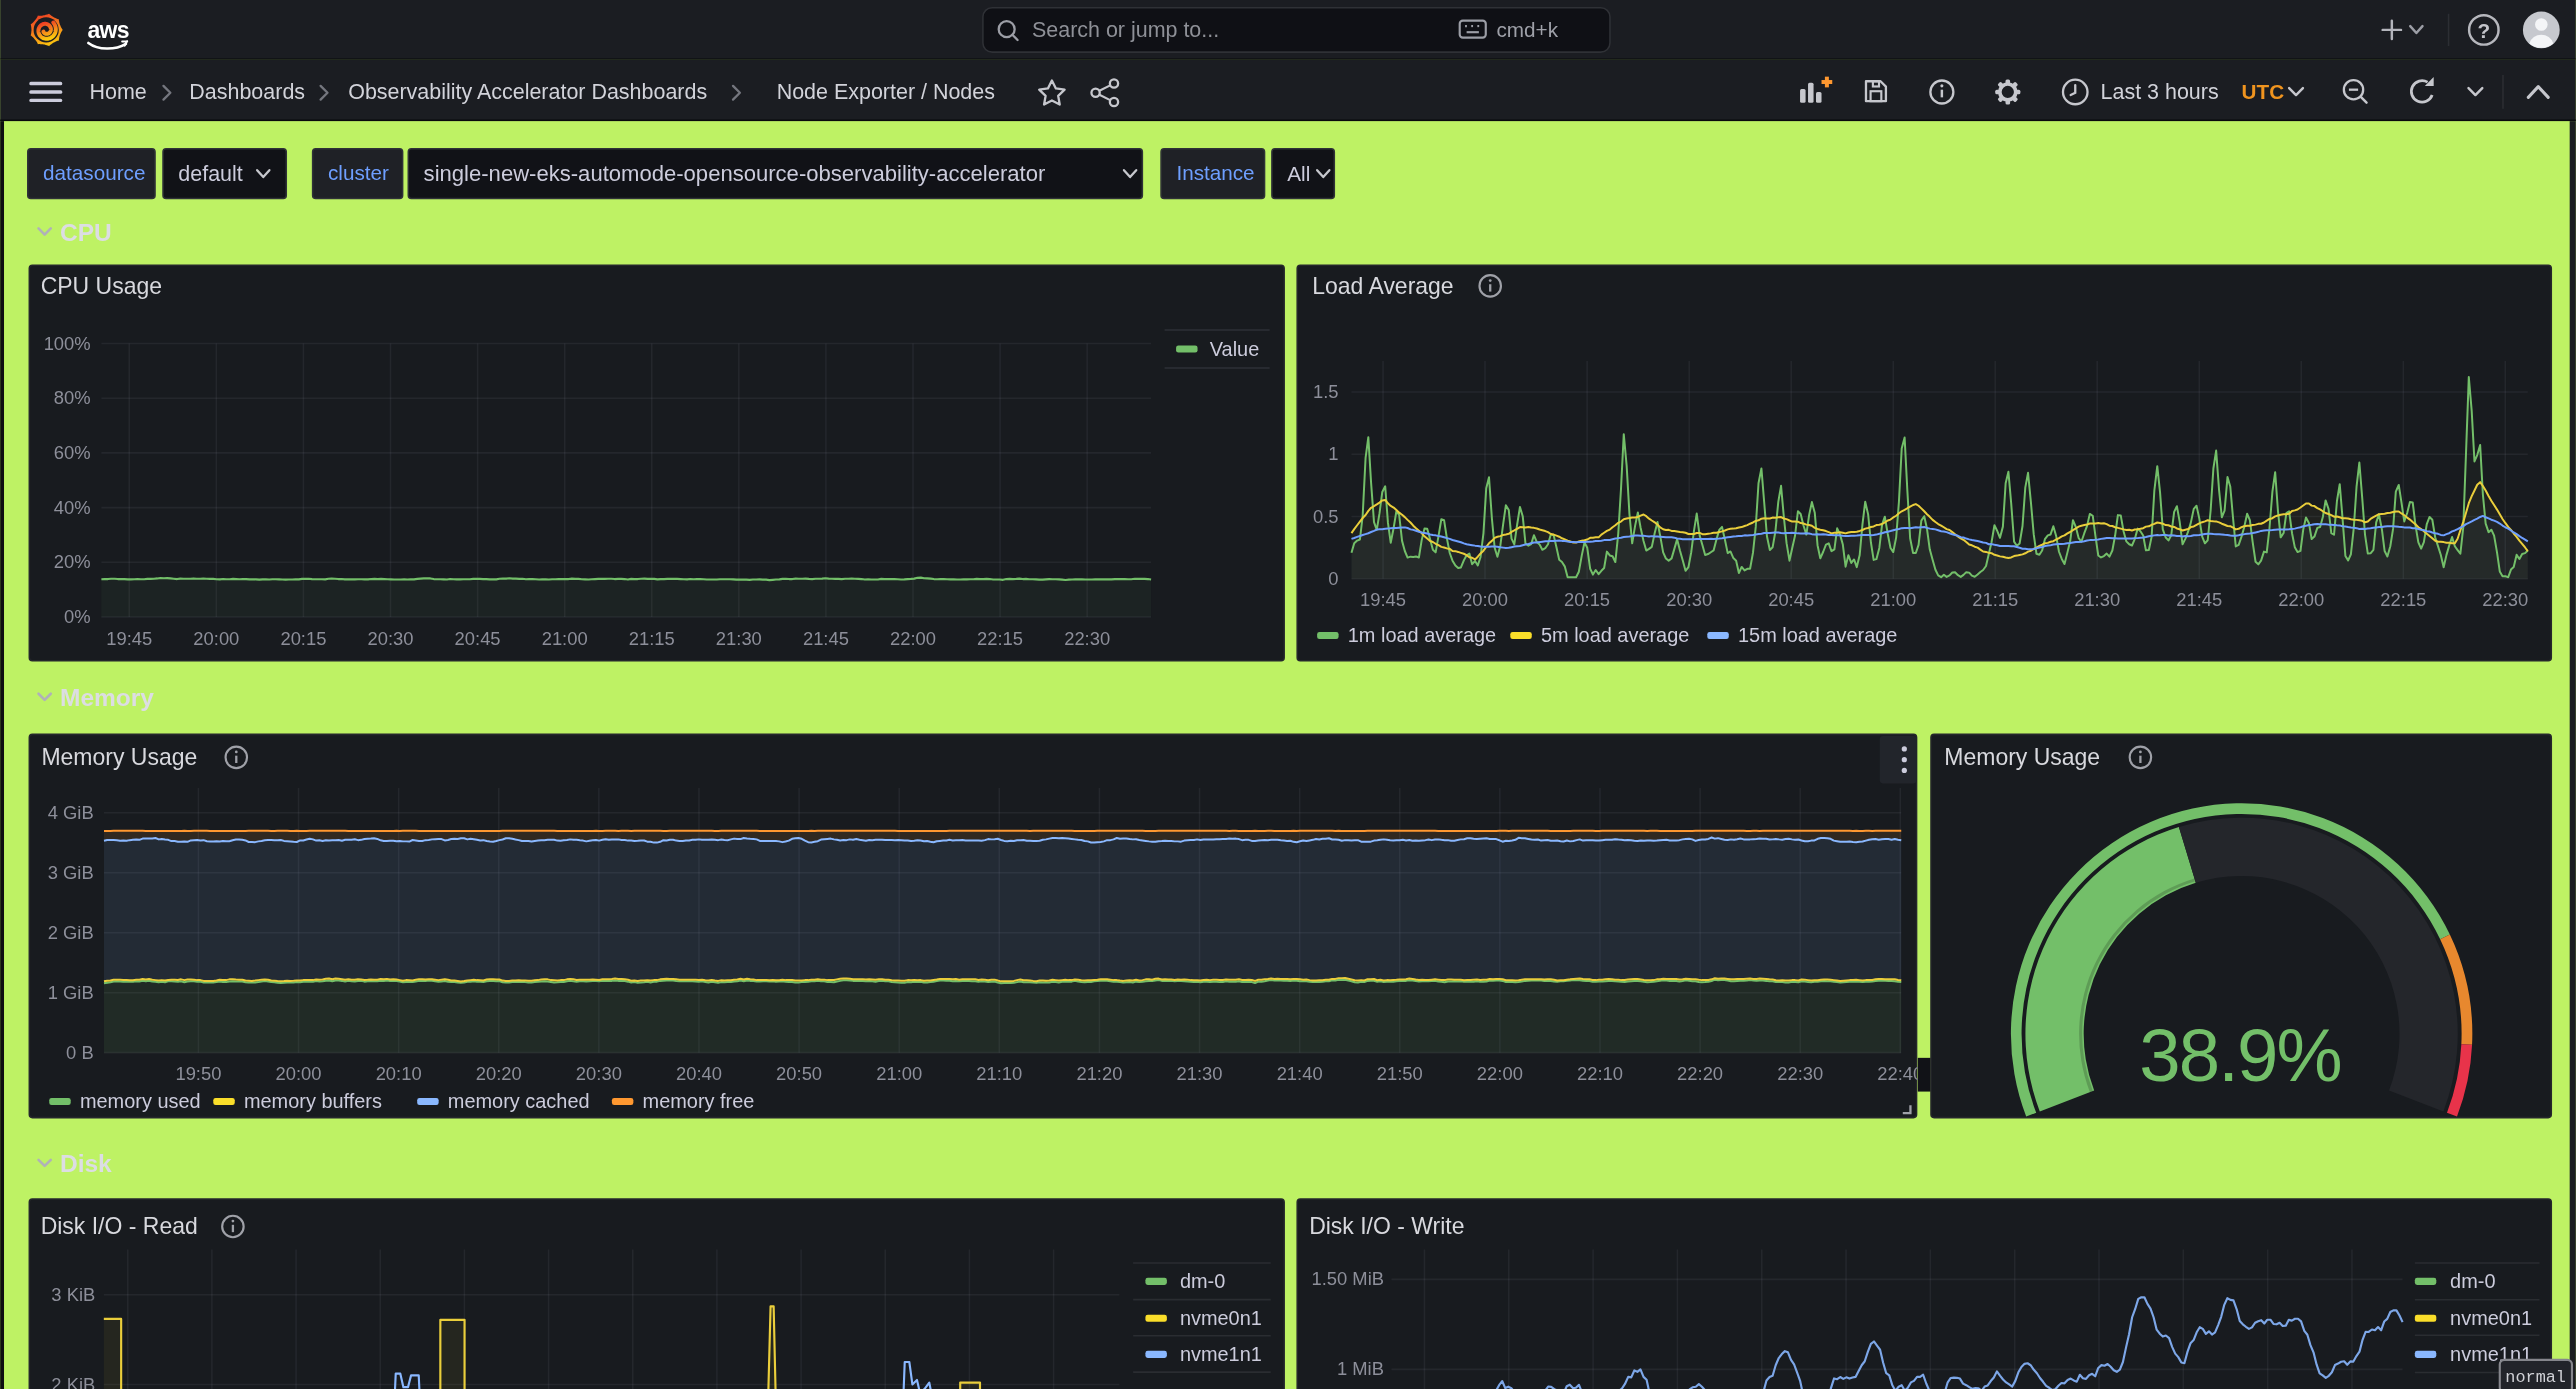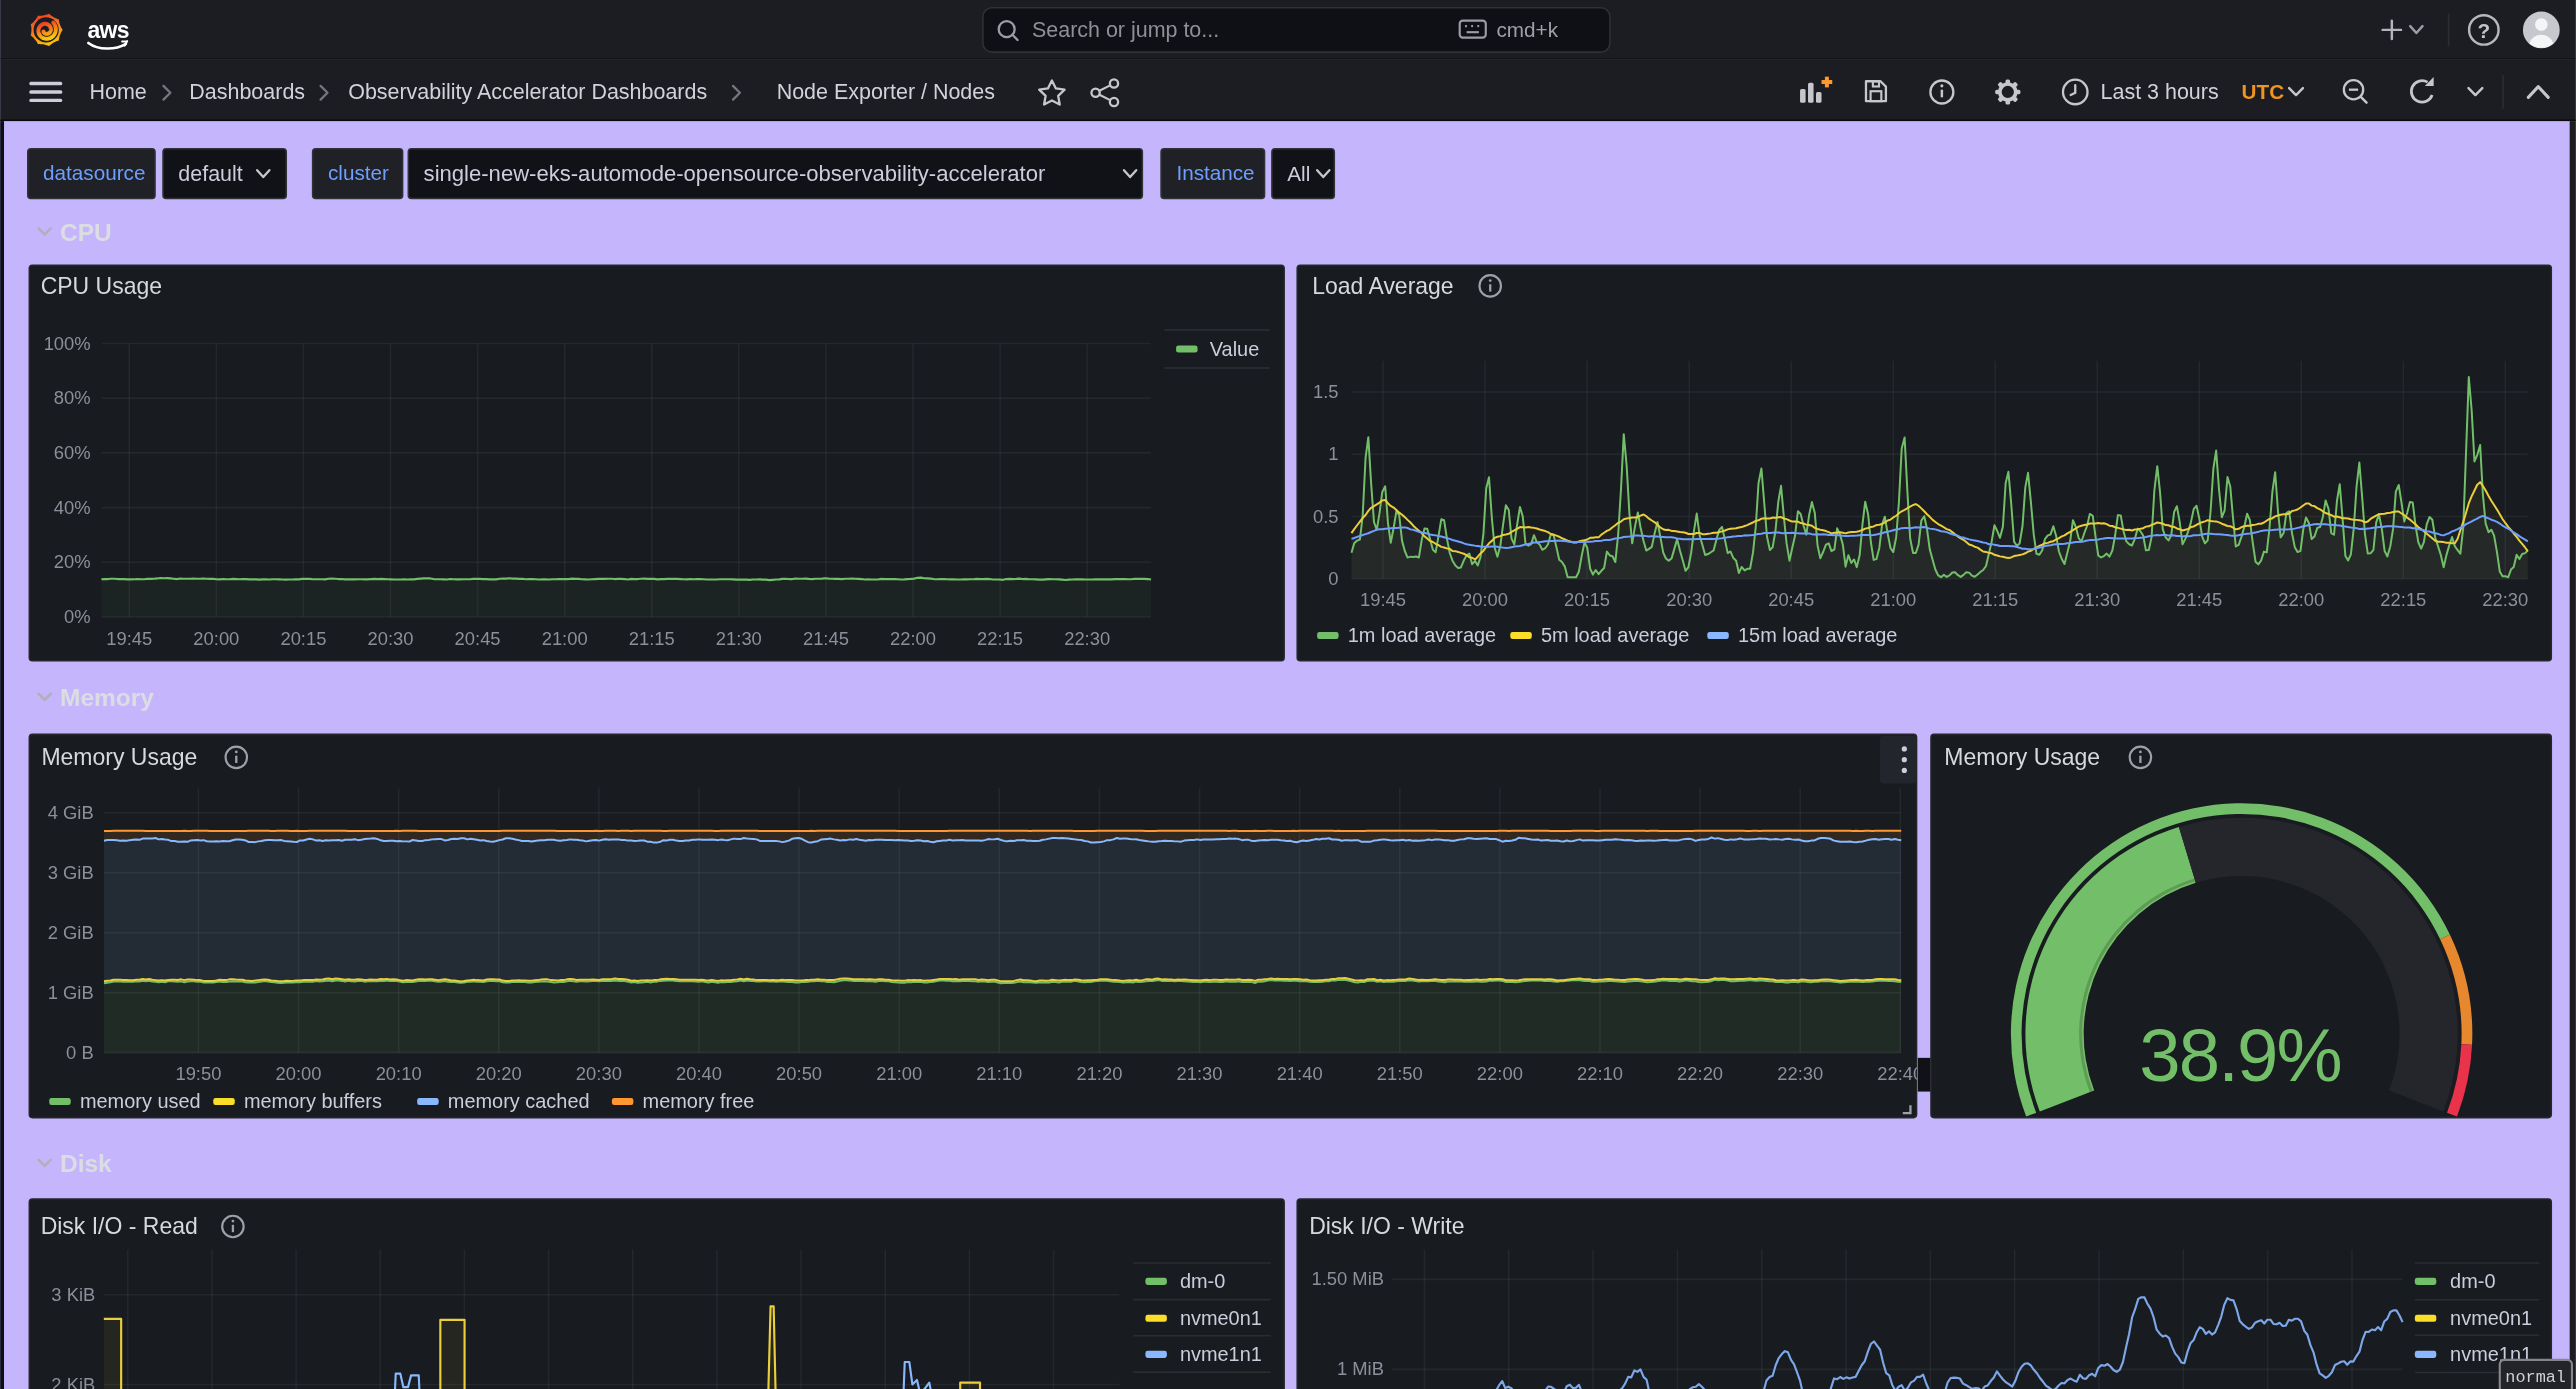--- a/index.html
+++ b/index.html
@@ -1,15 +1,15 @@
 <!DOCTYPE html>
 <html style="font-size:12.3px"><head><meta charset="utf-8"><title>Grafana</title>
 <style>
 html,body{margin:0;padding:0;background:#111217;width:2576px;height:1389px;overflow:hidden}
-#app{width:2576px;height:1389px;background:#c4b5fd;position:relative}
+#app{width:2576px;height:1389px;background:#bef264;position:relative}
 svg{display:block}
 </style></head>
 <body>
 <div id="app">
 <svg width="2576" height="1389" viewBox="0 0 1680 906">
 <rect x="0.0" y="0.0" width="1680.0" height="39.0" fill="#1b1d22"></rect>
 <rect x="0.0" y="39.0" width="1680.0" height="40.0" fill="#1b1d22"></rect>
 <line x1="0.0" y1="38.5" x2="1680.0" y2="38.5" stroke="#000000" stroke-width="1" stroke-opacity="0.45" stroke-linecap="butt"></line>
 <line x1="0.0" y1="78.5" x2="1680.0" y2="78.5" stroke="#08090b" stroke-width="1" stroke-opacity="0.9" stroke-linecap="butt"></line>
 <defs>

